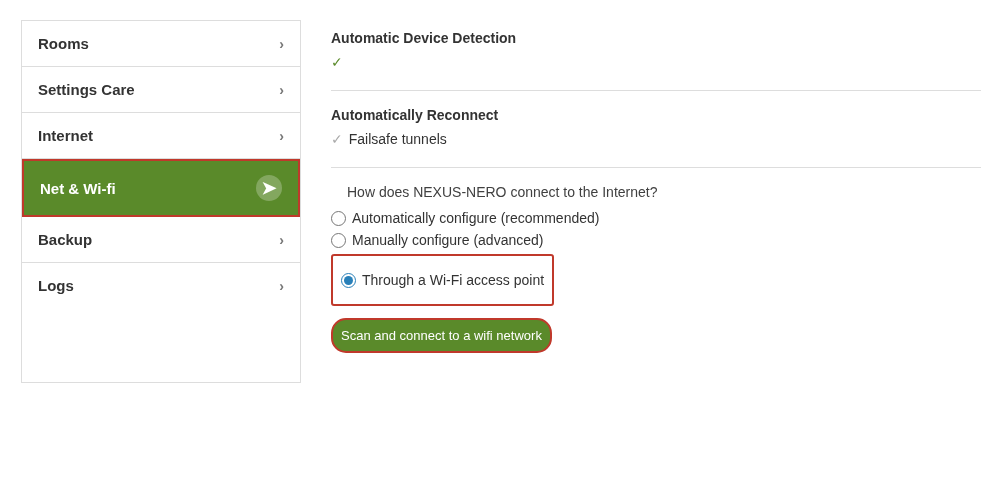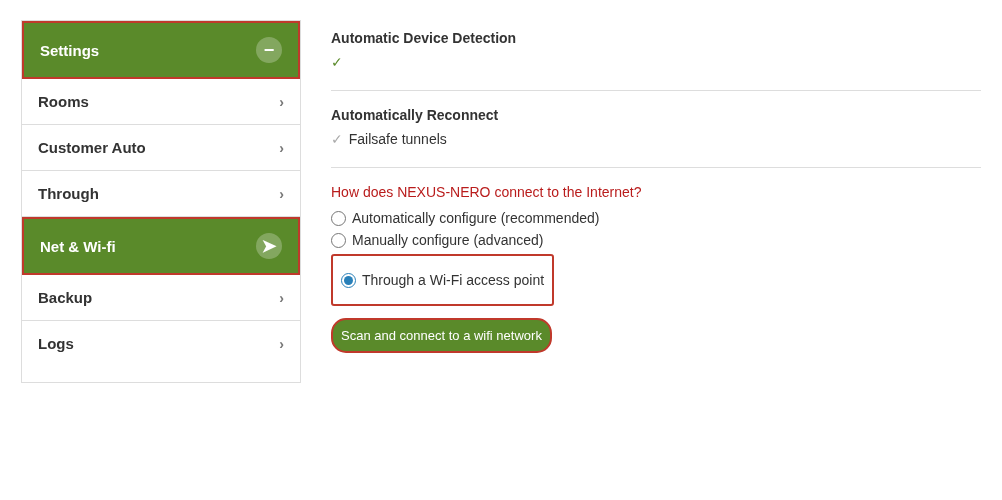--- a/index.html
+++ b/index.html
@@ -97,22 +97,23 @@
     }
     .checkbox-row {
       display: flex;
       align-items: center;
       gap: 6px;
       font-size: 14px;
       color: #333;
     }
     .internet-question {
       font-size: 14px;
-      color: #b91c1c;
+      color: #404040;
       margin-bottom: 10px;
+      margin-left: 16px;
     }
     .radio-group {
       display: flex;
       flex-direction: column;
       gap: 6px;
     }
     .radio-row {
       display: flex;
       align-items: center;
       gap: 6px;
@@ -153,37 +154,33 @@
       font-size: 14px;
     }
   </style>
 </head>
 <body>
 
 <div class="container">
 
   <div class="sidebar">
 
-    <div class="sidebar-item active-settings">
-      <span class="sidebar-label">Settings</span>
-      <div class="icon-circle dark">−</div>
-    </div>
 
     <div class="sidebar-item normal">
       <span class="sidebar-label">Rooms</span>
       <span class="chevron">›</span>
     </div>
 
     <div class="sidebar-item normal">
-      <span class="sidebar-label">Customer Auto</span>
-      <span class="chevron">›</span>
-    </div>
-
-    <div class="sidebar-item normal">
-      <span class="sidebar-label">Through</span>
+      <span class="sidebar-label">Settings Care</span>
+      <span class="chevron">›</span>
+    </div>
+
+    <div class="sidebar-item normal">
+      <span class="sidebar-label">Internet</span>
       <span class="chevron">›</span>
     </div>
 
     <div class="sidebar-item active-net">
       <span class="sidebar-label">Net &amp; Wi-fi</span>
       <div class="icon-circle dark">➤</div>
     </div>
 
     <div class="sidebar-item normal">
       <span class="sidebar-label">Backup</span>

